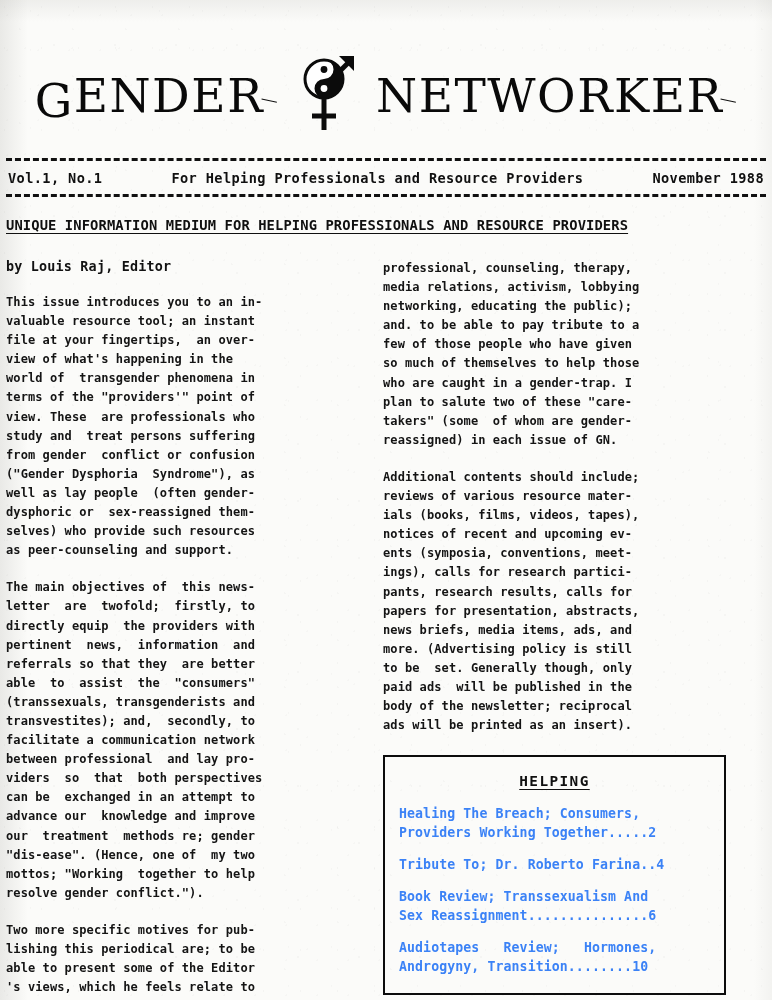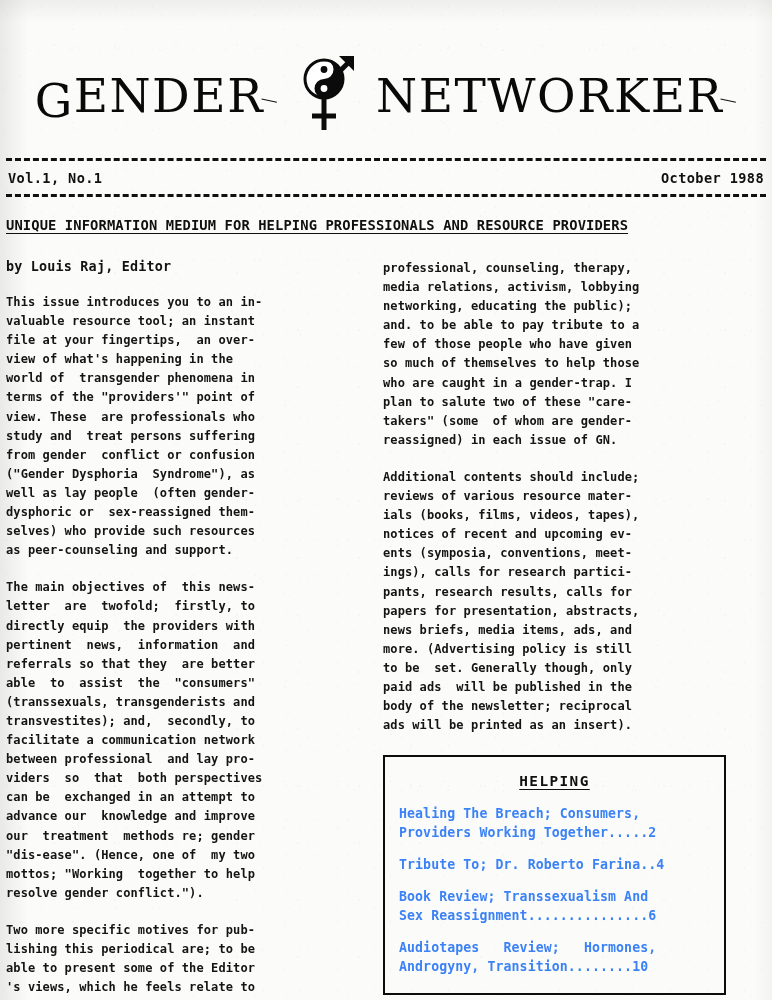--- a/index.html
+++ b/index.html
@@ -188,21 +188,22 @@
         <line x1="28" y1="46" x2="28" y2="78" stroke="#0b0b0b" stroke-width="5"></line>
         <line x1="16" y1="64" x2="40" y2="64" stroke="#0b0b0b" stroke-width="5"></line>
       </svg>
 
       <div class="mast-word">NETWORKE<span>R</span><span class="swash">‾</span></div>
     </div>
 
     <div class="rule-dashed"></div>
     <div class="folio">
       <span>Vol.1, No.1</span>
-      <span>October 1988</span>
+      <span>For Helping Professionals and Resource Providers</span>
+      <span>November 1988</span>
     </div>
     <div class="rule-dashed"></div>
 
     <div class="headline">UNIQUE INFORMATION MEDIUM FOR HELPING PROFESSIONALS AND RESOURCE PROVIDERS</div>
 
     <div class="columns">
 
       <div class="col">
         <div class="byline">by Louis Raj, Editor</div>
         <p class="para">This issue introduces you to an in-

